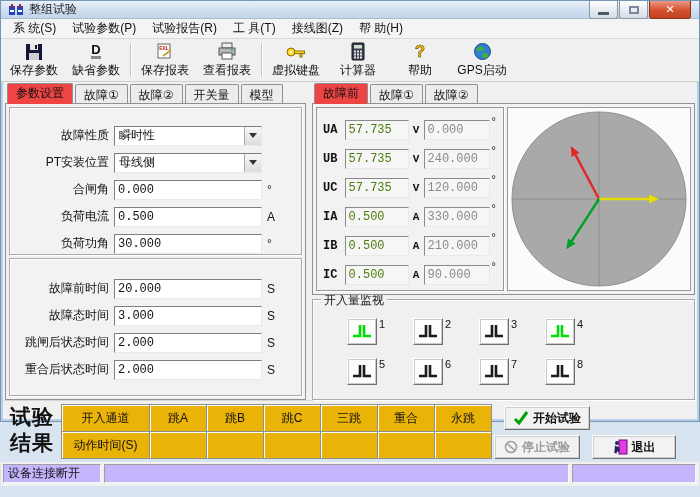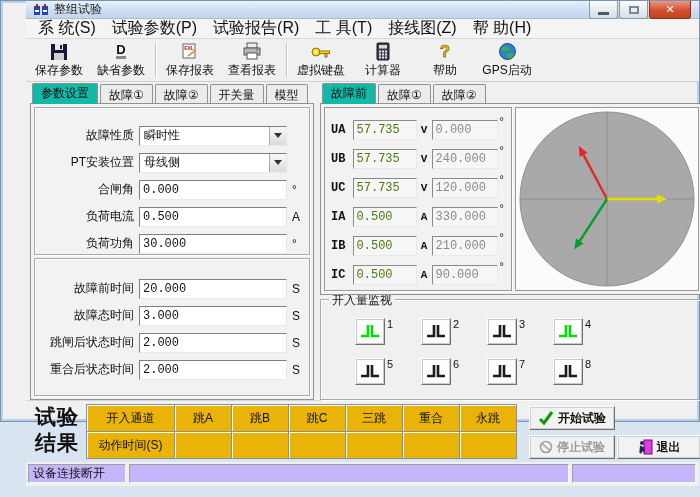--- a/index.html
+++ b/index.html
@@ -1,46 +1,46 @@
 <!DOCTYPE html>
 <html><head>
 <meta charset="utf-8">
 <style>
   *{box-sizing:border-box;margin:0;padding:0;font-family:"Liberation Sans","DejaVu Sans",sans-serif;}
   html,body{width:700px;height:497px;background:#d8e4f0;}
   .window{width:700px;height:422px;border:1px solid #7595b5;background:#f0f0f0;position:relative;
-          box-shadow:inset 0 0 0 2px #b9d0ea;display:flex;flex-direction:column;padding-left:25px;}
+          box-shadow:inset 0 0 0 2px #b9d0ea;display:flex;flex-direction:column;}
   
   .titlebar{height:26px;background:linear-gradient(#e9f1fb,#cdddf0 60%,#c3d5ea);display:flex;align-items:center;
             padding:0 6px 0 7px;border-bottom:1px solid #a7bdd4;position:relative;}
   .app-icon{width:16px;height:16px;margin-right:5px;flex:0 0 auto;}
   .title-text{font-size:12px;color:#1a1a1a;}
   .win-controls{position:absolute;right:8px;top:0;display:flex;}
   .win-btn{width:29px;height:18px;border:1px solid #8899aa;border-top:none;background:linear-gradient(#fdfdfd,#d5dde5);
            display:flex;align-items:center;justify-content:center;font-size:10px;color:#444;
            border-radius:0 0 3px 3px;margin-left:1px;cursor:pointer;}
   .win-btn.close{width:42px;background:linear-gradient(#eb9784,#d4512f 55%,#c04020);color:#fff;
                  border-color:#923014;font-weight:bold;font-size:11px;}
   .win-btn .minglyph{display:block;width:11px;height:3px;background:#4a5a6a;margin-top:7px;}
   .win-btn .maxglyph{display:block;width:10px;height:8px;border:2px solid #7a8a9a;background:#e8eef4;}
   
   .menubar{height:20px;background:#f4f4f4;border-bottom:1px solid #d9d9d9;display:flex;align-items:center;padding-left:4px;}
-  .menu-item{font-size:16px;padding:2px 8px;color:#111;cursor:pointer;}
+  .menu-item{font-size:12px;padding:2px 8px;color:#111;cursor:pointer;}
   
   .toolbar{height:43px;background:#f0f0f0;border-bottom:1px solid #cfcfcf;display:flex;align-items:stretch;padding:1px 2px;}
   .tb-btn{width:62px;display:flex;flex-direction:column;align-items:center;justify-content:center;cursor:pointer;border:1px solid transparent;}
   .tb-btn .tb-ico{height:20px;display:flex;align-items:flex-end;justify-content:center;}
   .tb-btn .tb-lbl{font-size:12px;color:#111;margin-top:1px;white-space:nowrap;}
   .tb-sep{width:1px;background:#c4c4c4;margin:3px 3px;box-shadow:1px 0 0 #ffffff;}
   
   .main{flex:0 0 318px;display:flex;padding:2px 4px 0 4px;gap:6px;}
   .tabstrip{display:flex;height:19px;padding-left:2px;position:relative;z-index:2;}
   .tab{border:1px solid #919191;border-bottom:none;background:#ececec;padding:2px 8px 0 8px;font-size:12px;
        margin-right:2px;border-radius:2px 2px 0 0;color:#111;cursor:pointer;white-space:nowrap;}
-  .tab.active{background:#14b8a6;padding-top:1px;margin-top:-1px;margin-bottom:-1px;z-index:3;}
+  .tab.active{background:#ef4444;padding-top:1px;margin-top:-1px;margin-bottom:-1px;z-index:3;}
   .tabpage{border:1px solid #919191;background:#f2f2f2;position:relative;z-index:1;}
   .left-panel{width:306px;display:flex;flex-direction:column;}
   .left-panel .tabpage{flex:1;display:flex;flex-direction:column;padding:3px;gap:3px;}
   .groupbox{border:1px solid #aaa;box-shadow:1px 1px 0 #fff inset, 1px 1px 0 #fff;}
   .gb1{height:148px;padding-top:14px;}
   .gb2{flex:1;padding-top:16px;}
   .frow{display:flex;align-items:center;height:27px;padding-right:6px;}
   .frow .flabel{width:104px;text-align:right;font-size:12px;color:#111;padding-right:5px;white-space:nowrap;}
   .tfield{width:148px;height:20px;border:1px solid;border-color:#7f7f7f #e9e9e9 #e9e9e9 #7f7f7f;background:#fff;
           font-size:12px;font-family:"Liberation Mono","DejaVu Sans Mono",monospace;padding:0 3px;color:#111;}
@@ -79,21 +79,21 @@
   .rtable{display:grid;grid-template-columns:88px repeat(6,57px);border-top:1px solid #8f8f8f;border-left:1px solid #8f8f8f;}
   .rcell{height:27px;border-right:1px solid #8f8f8f;border-bottom:1px solid #8f8f8f;background:#eab308;
          display:flex;align-items:center;justify-content:center;font-size:12px;color:#111;
          box-shadow:1px 1px 0 #ffffff inset;white-space:nowrap;}
   .btn-col{flex:1;position:relative;height:58px;font-weight:bold;}
   .push-btn{position:absolute;height:24px;background:#f2f2f2;border:1px solid;border-color:#fdfdfd #6f6f6f #6f6f6f #fdfdfd;
             box-shadow:0 0 0 1px #cfcfcf inset;display:flex;align-items:center;justify-content:center;
             font-size:12px;color:#111;cursor:pointer;gap:4px;}
   .push-btn.disabled{color:#9a9a9a;cursor:default;}
   #btn-start{left:12px;top:2px;width:86px;}
-  #btn-stop{left:12px;top:31px;width:86px;}
+  #btn-stop{left:2px;top:31px;width:86px;}
   #btn-exit{left:100px;top:31px;width:84px;}
   
   .statusbar{flex:0 0 21px;display:flex;align-items:stretch;gap:3px;padding:2px 3px 3px 2px;background:#f0f0f0;}
   .sb-cell{border:1px solid;border-color:#9f9f9f #f8f8f8 #f8f8f8 #9f9f9f;font-size:12px;color:#111;
            display:flex;align-items:center;padding:0 4px;background:#c4b5fd;}
   .sb-1{width:98px;}
   .sb-2{flex:1;}
   .sb-3{width:124px;}
 </style>
 </head>

